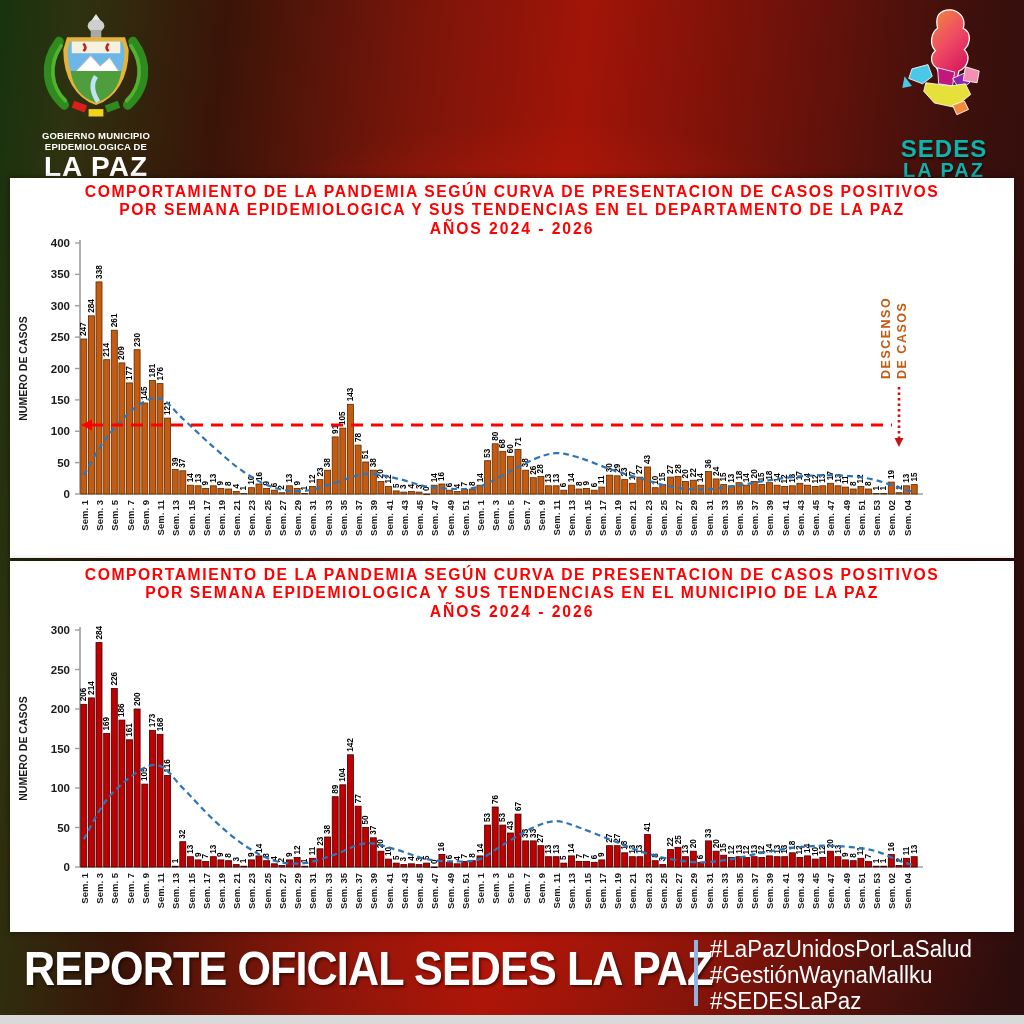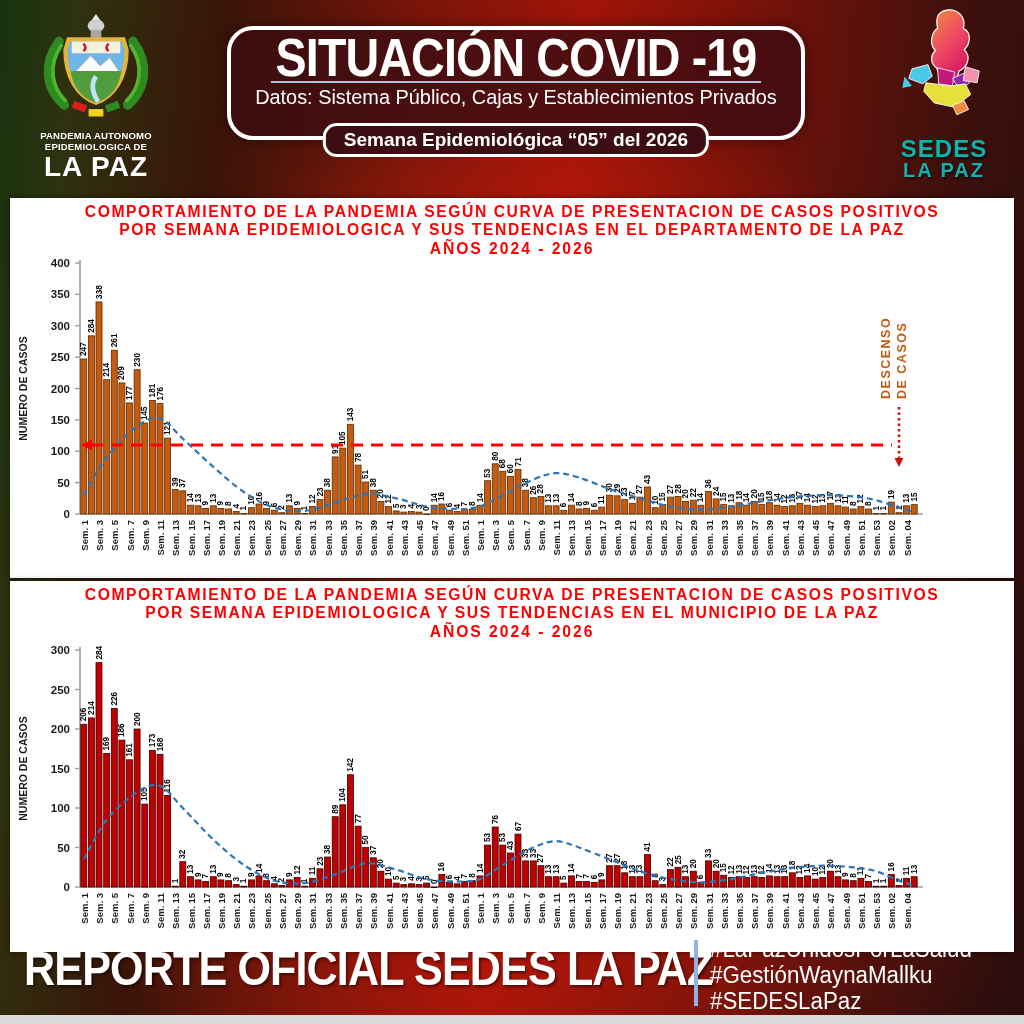--- a/index.html
+++ b/index.html
@@ -19,21 +19,21 @@
   .week-badge{position:absolute;left:50%;bottom:-21px;transform:translateX(-50%);border:3.5px solid #fff;
     border-radius:14px;background:#3c0d12;padding:3px 18px;font-size:19px;font-weight:bold;color:#fff;white-space:nowrap;}
   
   .logo-left{position:absolute;left:26px;top:12px;width:140px;text-align:center;color:#fff;}
   .gadlp-line1{font-size:9.5px;font-weight:bold;line-height:1.2;letter-spacing:.2px;}
   .gadlp-line2{font-size:28px;font-weight:800;letter-spacing:1px;line-height:1;}
   .logo-right{position:absolute;left:872px;top:8px;width:144px;text-align:center;}
   .sedes-word{font-size:24px;font-weight:800;color:#0cb4ad;line-height:.9;letter-spacing:1px;text-shadow:1px 2px 2px rgba(0,0,0,.65);}
   .sedes-word2{font-size:20px;font-weight:800;color:#0cb4ad;line-height:1;letter-spacing:2px;text-shadow:1px 2px 2px rgba(0,0,0,.65);}
   
-  .chart-panel{position:absolute;left:10px;width:1004px;background:#fff;box-shadow:0 0 6px rgba(0,0,0,.5);margin-top:20px;}
+  .chart-panel{position:absolute;left:10px;width:1004px;background:#fff;box-shadow:0 0 6px rgba(0,0,0,.5);}
   #panel-0{top:178px;height:380px;}
   #panel-1{top:561px;height:371px;}
   .chart-title{padding-top:5px;text-align:center;color:#f00;font-weight:bold;font-size:16px;
     letter-spacing:1.6px;line-height:1.15;transform:scaleX(.98);}
   .chart-title .t3{letter-spacing:2px;}
   .chart-svg{display:block;margin-left:2px;}
   
   .footer{position:absolute;left:0;top:936px;width:1024px;height:78px;}
   .footer-title{position:absolute;left:24px;top:4px;font-size:49px;font-weight:800;color:#fff;
     letter-spacing:-1px;transform:scaleX(.88);transform-origin:left center;white-space:nowrap;
@@ -61,31 +61,25 @@
       <path d="M37,28 h46 v11 h-46 z" fill="#f6f0df"></path>
       <path d="M48,30 q4,4 0,7" stroke="#c02020" stroke-width="2.5" fill="none"></path>
       <path d="M72,30 q-4,4 0,7" stroke="#c02020" stroke-width="2.5" fill="none"></path>
       <polygon points="39,58 55,41 64,51 73,43 83,58" fill="#ffffff" stroke="#9fb7c9" stroke-width="1"></polygon>
       <path d="M36,56 h48 c-2,16 -11,26 -24,30 c-13,-4 -22,-14 -24,-30 z" fill="#4f9d3c"></path>
       <path d="M60,61 q-7,10 2,24" stroke="#bfe3f5" stroke-width="4.5" fill="none"></path>
       <rect x="38" y="86" width="13" height="7" fill="#d91e1e" transform="rotate(20 44 89)"></rect>
       <rect x="53" y="92" width="14" height="7" fill="#f2d31b"></rect>
       <rect x="69" y="86" width="13" height="7" fill="#2f8a1f" transform="rotate(-20 76 89)"></rect>
     </svg>
-    <div class="gadlp-line1">PANDEMIA AUTONOMO</div>
+    <div class="gadlp-line1">GOBIERNO MUNICIPIO</div>
     <div class="gadlp-line1">EPIDEMIOLOGICA DE</div>
     <div class="gadlp-line2">LA PAZ</div>
   </div>
 
-  <div class="header-box">
-    <div class="header-title">SITUACIÓN COVID -19</div>
-    <div class="header-underline"></div>
-    <div class="header-subtitle">Datos: Sistema Público, Cajas y Establecimientos Privados</div>
-    <div class="week-badge"><span>Semana  Epidemiológica “05” del  2026</span></div>
-  </div>
 
   <div class="logo-right">
     <svg viewBox="0 0 100 118" width="142" height="126">
       <defs>
         <linearGradient id="lpz" x1="0" y1="0" x2="0.55" y2="1">
           <stop offset="0" stop-color="#f08a3c"></stop>
             <stop offset="0.55" stop-color="#ef4a63"></stop>
             <stop offset="1" stop-color="#d81b60"></stop>
         </linearGradient>
       </defs>

